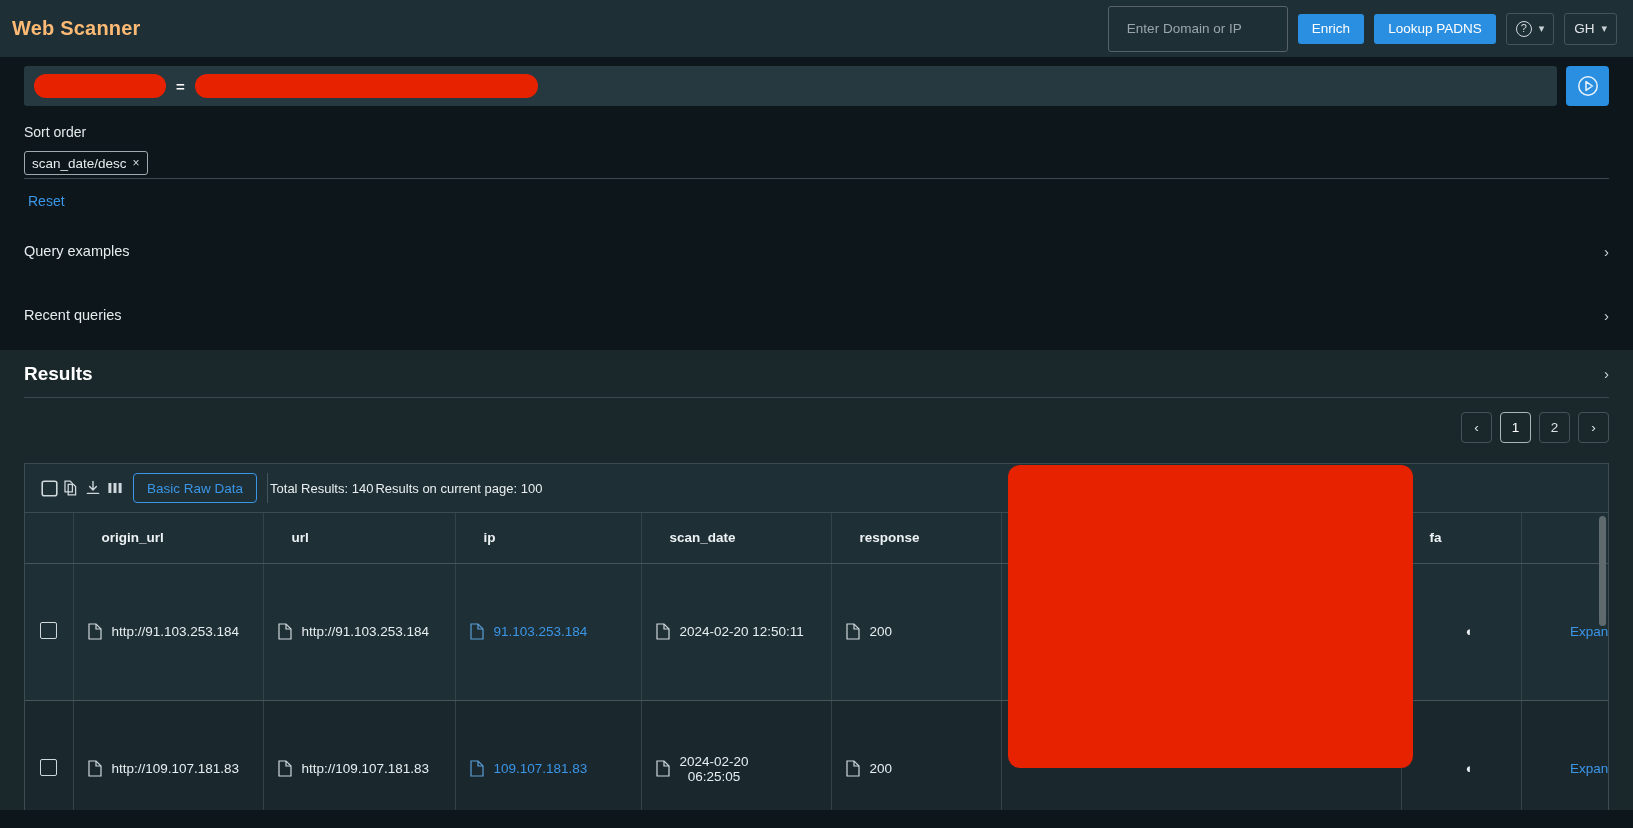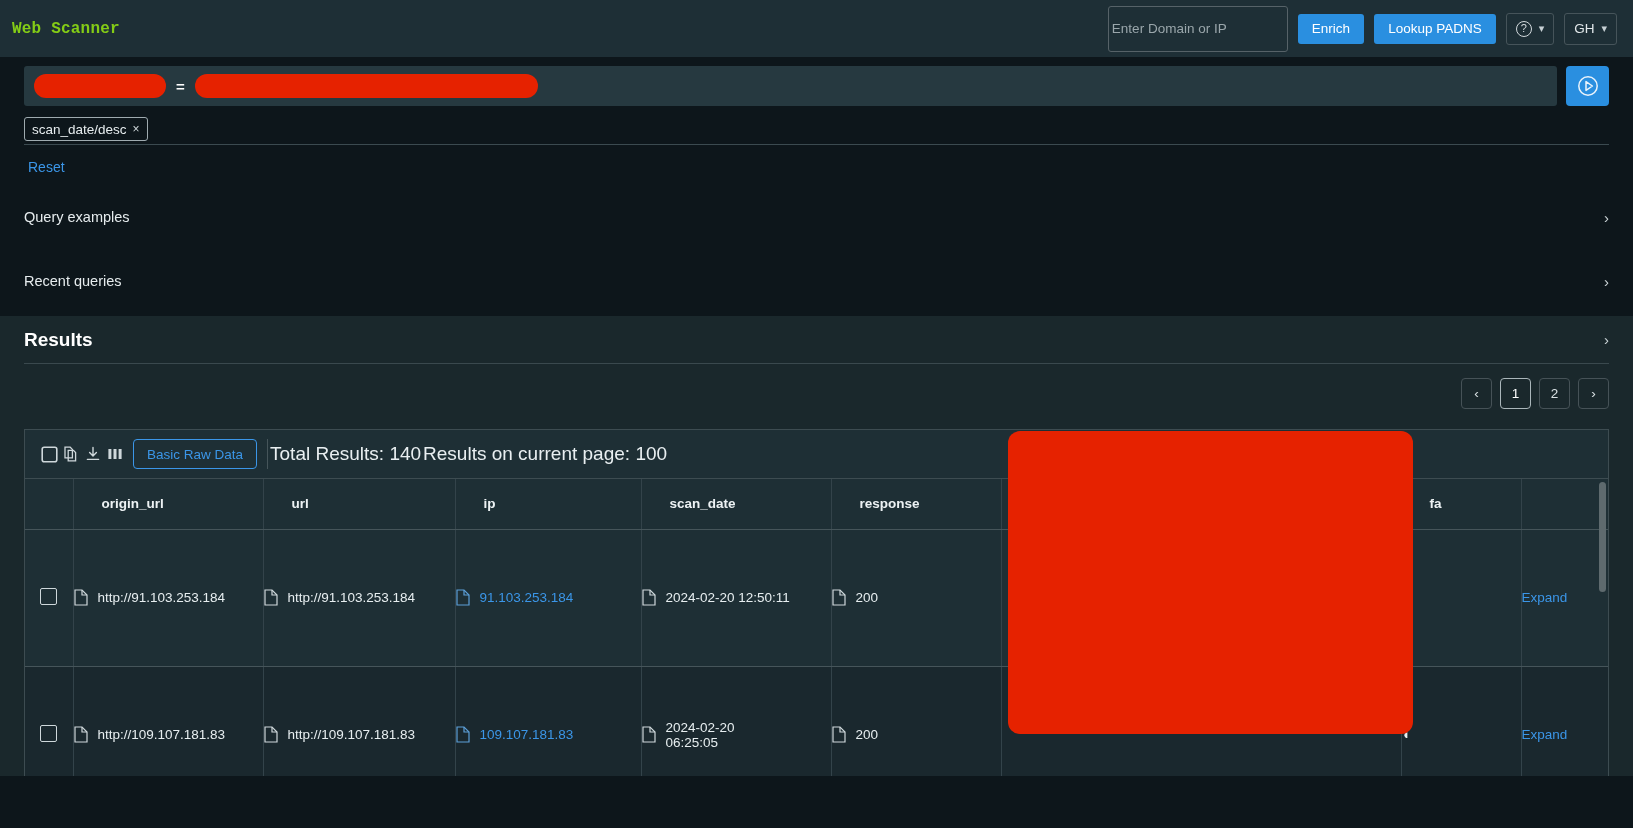--- a/index.html
+++ b/index.html
@@ -12,37 +12,36 @@
   }
 
   
   .topbar {
     height: 57px;
     background: #1e2f36;
     display: flex; align-items: center;
     padding: 0 16px 0 12px;
   }
   .app-title {
-    font-size: 16px; font-weight: bold; letter-spacing: .2px;
-    color: #84cc16;
-    font-family: Liberation Mono, monospace;
+    font-size: 20px; font-weight: bold; letter-spacing: .2px;
+    color: #fdba74;
   }
   .topbar-right {
     margin-left: auto;
     display: flex; align-items: center; gap: 10px;
   }
   .domain-input {
     width: 180px; height: 46px;
     background: transparent;
     border: 1px solid #566268;
     border-radius: 3px;
     color: #d7dee1;
     font-size: 13.5px;
     font-family: "Liberation Sans", sans-serif;
-    padding: 0 3px;
+    padding: 0 18px;
     outline: none;
   }
   .domain-input::placeholder { color: #9aa6ab; }
   .btn-blue {
     height: 30px; padding: 0 14px;
     background: #2a8fe0; border: none; border-radius: 3px;
     color: #fff; font-size: 13.5px; font-family: "Liberation Sans", sans-serif;
     cursor: pointer; white-space: nowrap;
   }
   .btn-ghost {
@@ -167,21 +166,21 @@
   .basic-raw {
     height: 30px; padding: 0 13px;
     border: 1px solid #3b96e8; border-radius: 4px;
     background: transparent; color: #3b96e8;
     font-size: 13.5px; font-family: "Liberation Sans", sans-serif;
     cursor: pointer; margin-left: 6px;
   }
   .tb-sep {
     width: 1px; height: 30px; background: #46555a; margin-left: 8px;
   }
-  .tb-stat { font-size: 19px; color: #e9eff1; font-weight: bold; }
+  .tb-stat { font-size: 13px; color: #e9eff1; font-weight: bold; }
   .tb-stat span { font-weight: normal; }
 
   table { border-collapse: collapse; width: 100%; table-layout: fixed; }
   thead th {
     height: 50px;
     text-align: left;
     font-size: 13.5px; font-weight: bold; color: #edf2f4;
     border-bottom: 1px solid #46555a;
     border-right: 1px solid #33434a;
     padding-left: 28px;
@@ -195,21 +194,23 @@
   th.col-resp   { width: 170px; }
   th.col-red    { width: 400px; }
   th.col-fav    { width: 120px; }
   th.col-exp    { width: 130px; }
 
   tbody td {
     height: 137px;
     font-size: 13.5px; color: #e7eef0;
     border-bottom: 1px solid #46555a;
     border-right: 1px solid #33434a;
+    padding-left: 14px;
     vertical-align: middle;
+    text-align: center;
   }
   tbody tr.r1 td { background: #1e2f35; }
   tbody tr.r2 td { background: #1a282e; }
   .cell { display: flex; align-items: center; gap: 10px; }
   .cell-text { white-space: pre-line; }
   .link { color: #3b96e8; }
   .expand-link { color: #3b96e8; cursor: pointer; }
 
   .chk {
     width: 17px; height: 17px;
@@ -263,20 +264,21 @@
       <div class="redact redact-b"></div>
     </div>
     <button class="run-btn">
       <svg width="24" height="24" viewBox="0 0 24 24">
         <circle cx="12" cy="12" r="9.2" fill="none" stroke="#eaf3fb" stroke-width="1.5"></circle>
         <path d="M10 7.6 L16.4 12 L10 16.4 Z" fill="none" stroke="#eaf3fb" stroke-width="1.5" stroke-linejoin="round"></path>
       </svg>
     </button>
   </div>
 
+  <div class="sort-label">Sort order</div>
   <div class="sort-box">
     <div class="chip">
       <span>scan_date/desc</span>
       <span class="chip-x">×</span>
     </div>
   </div>
 
   <div class="reset-link">Reset</div>
 
   <div class="accordion-row first">

